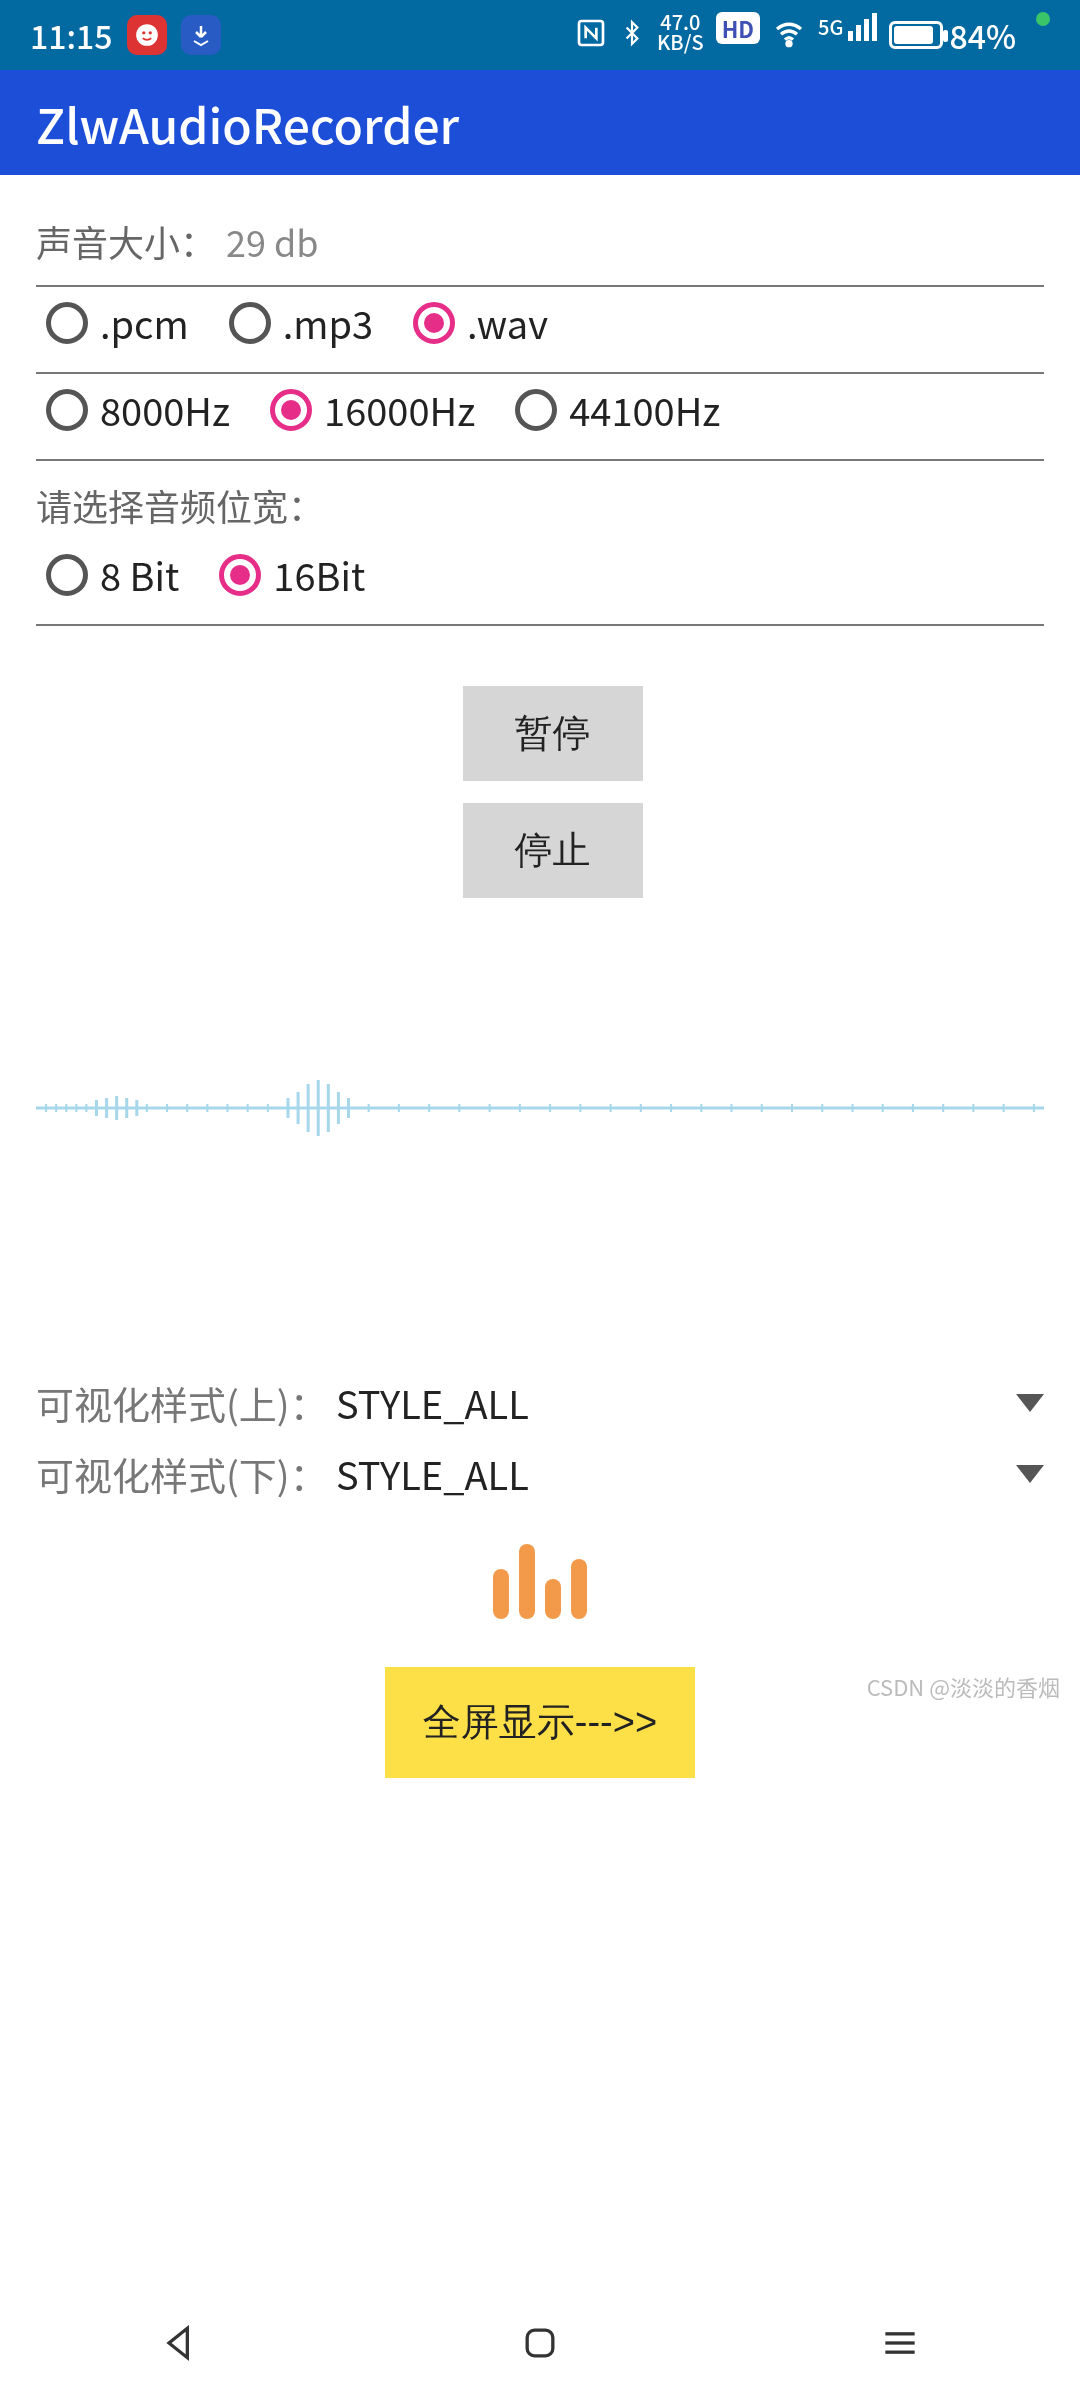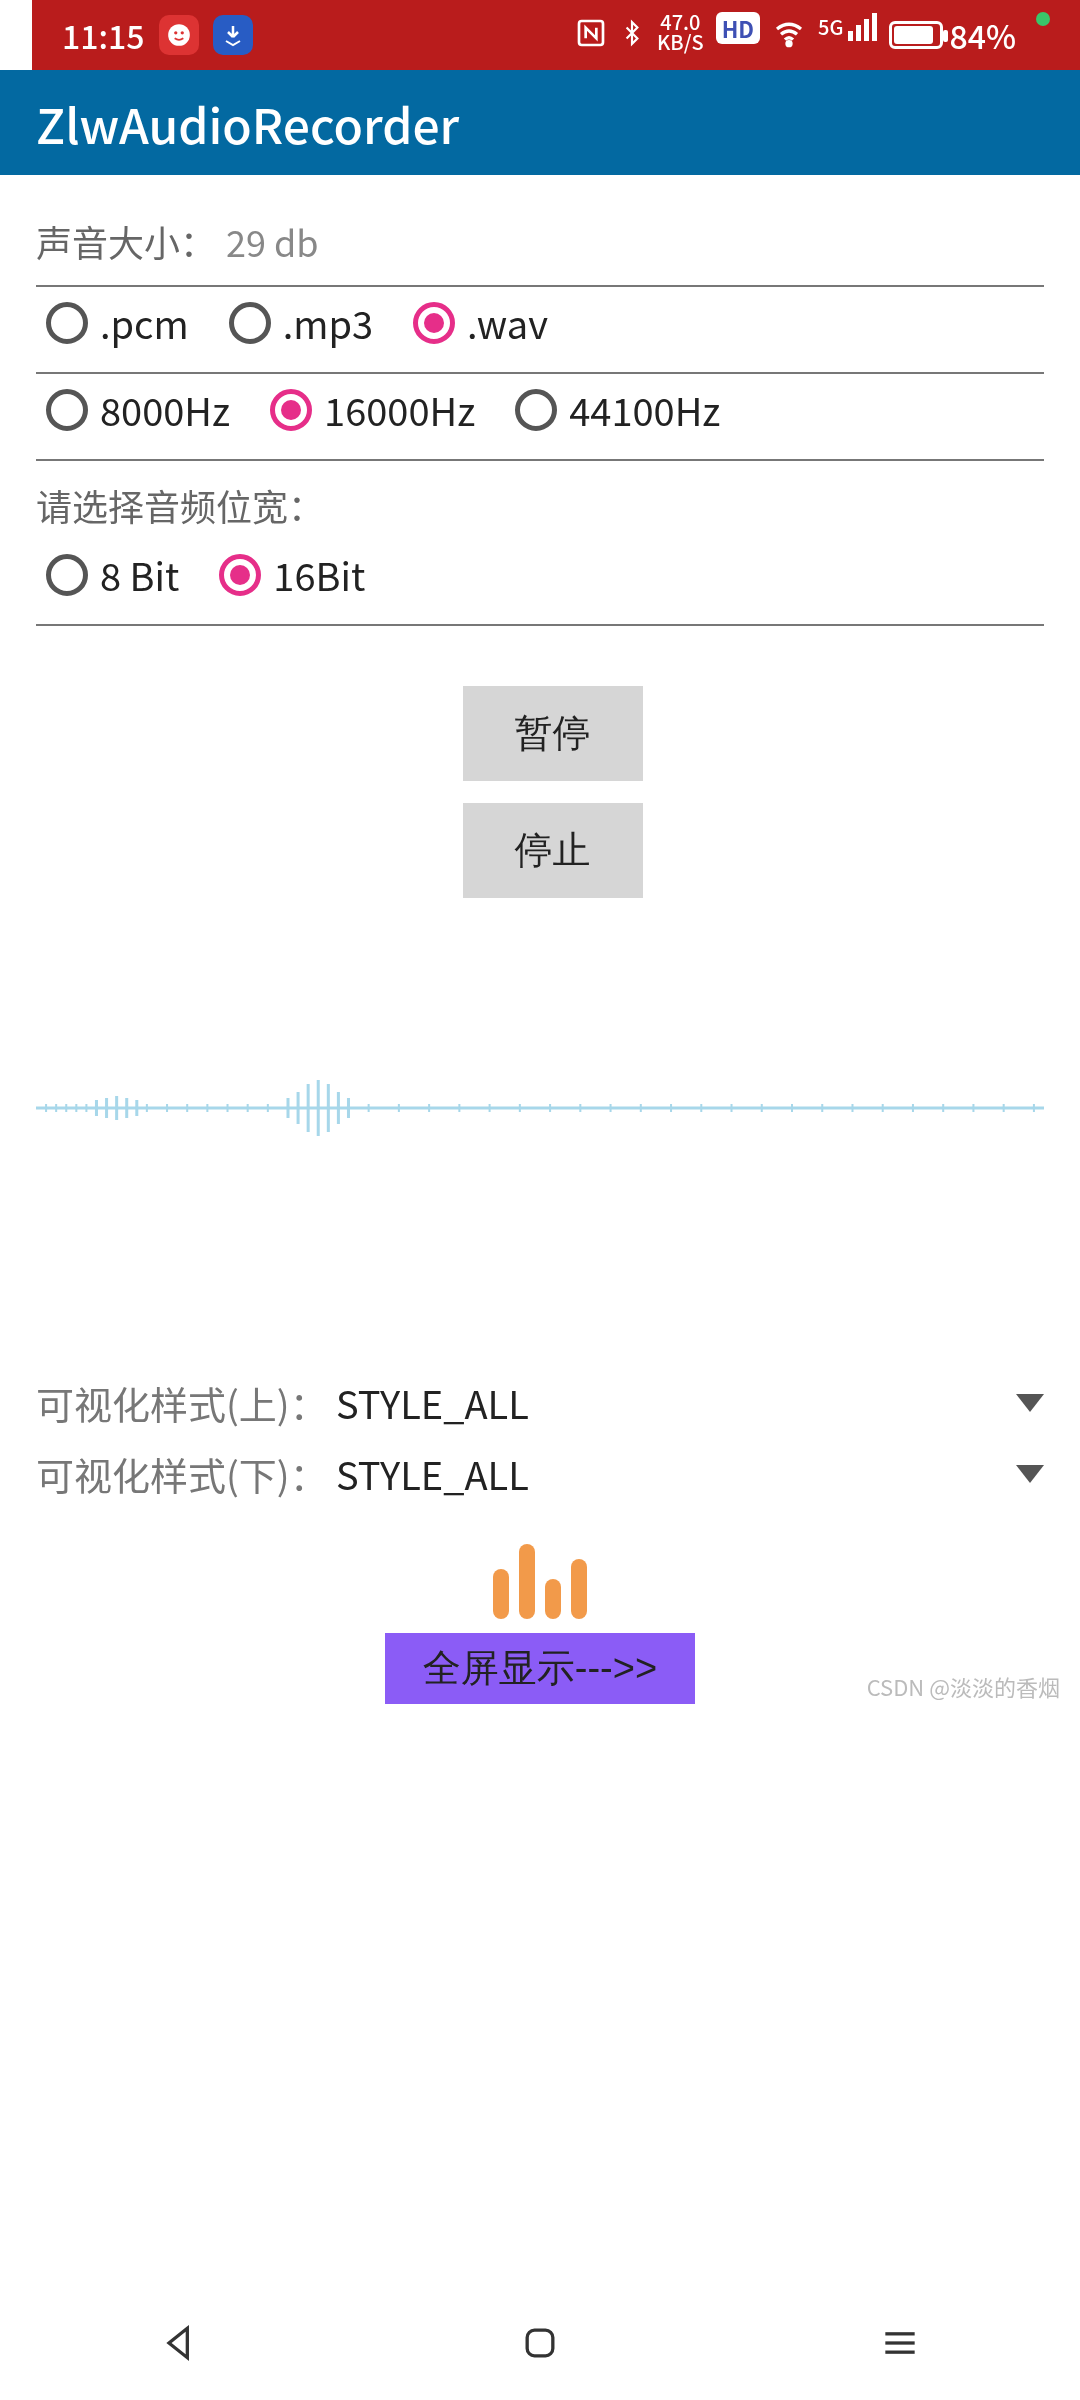--- a/index.html
+++ b/index.html
@@ -1,21 +1,21 @@
 <!DOCTYPE html>
 <html><head>
 <meta charset="utf-8">
 <style>
   * { box-sizing: border-box; margin: 0; padding: 0; }
   html, body { width: 1080px; height: 2400px; font-family: -apple-system, "Noto Sans CJK SC", sans-serif; background: #fff; color: #222; }
-  .status-bar { height: 70px; background: #b91c1c; color: #fff; display: flex; align-items: center; padding: 0 30px; font-size: 32px; font-weight: 500; justify-content: space-between; margin-left: 32px; }
+  .status-bar { height: 70px; background: #0369a1; color: #fff; display: flex; align-items: center; padding: 0 30px; font-size: 32px; font-weight: 500; justify-content: space-between; }
   .status-left { display: flex; align-items: center; gap: 14px; }
   .status-right { display: flex; align-items: flex-start; gap: 12px; }
   .status-right .kbs { font-size: 20px; line-height: 1; text-align: center; }
-  .app-bar { height: 105px; background: #0369a1; color: #fff; display: flex; align-items: center; padding: 0 36px; font-size: 48px; font-weight: 500; }
+  .app-bar { height: 105px; background: #1d4ed8; color: #fff; display: flex; align-items: center; padding: 0 36px; font-size: 48px; font-weight: 500; }
   .content { padding: 30px 36px 0 36px; }
   .row { display: flex; align-items: center; font-size: 36px; color: #666; padding: 10px 0 18px 0; }
   .row .value { margin-left: 10px; color: #888; }
   hr.divider { border: none; border-top: 2px solid #777; margin: 0 0 0 0; }
   .section-label { font-size: 36px; color: #666; padding: 18px 0 8px 0; }
   .radio-row { display: flex; gap: 40px; padding: 8px 0 22px 10px; flex-wrap: wrap; }
   .radio-item { display: flex; align-items: center; gap: 12px; font-size: 38px; color: #222; cursor: pointer; }
   .radio-outer { width: 42px; height: 42px; border: 5px solid #555; border-radius: 50%; display: flex; align-items: center; justify-content: center; }
   .radio-item.selected .radio-outer { border-color: #e62e89; }
   .radio-inner { width: 20px; height: 20px; border-radius: 50%; background: transparent; }
@@ -24,21 +24,21 @@
   .btn { background: #d6d6d6; color: #222; font-size: 38px; padding: 22px 52px; border: none; margin-left: 25px; }
   .wave-area { height: 280px; margin-top: 70px; display: flex; align-items: center; justify-content: center; }
   .wave-svg { width: 100%; height: 60px; }
   .style-rows { margin-top: 119px; }
   .style-row { display: flex; align-items: center; font-size: 38px; padding: 8px 0; }
   .style-label { color: #777; width: 300px; }
   .style-value { flex: 1; color: #222; font-weight: 400; }
   .dropdown-caret { width: 0; height: 0; border-left: 14px solid transparent; border-right: 14px solid transparent; border-top: 18px solid #555; }
   .eq-icon { display: flex; align-items: flex-end; justify-content: center; gap: 10px; height: 80px; margin: 30px auto 0 auto; }
   .eq-bar { width: 16px; background: #f29a4a; border-radius: 8px; }
-  .fullscreen-btn { display: block; margin: 14px auto 0 auto; background: #8b5cf6; color: #222; font-size: 38px; padding: 10px 38px; border: none; }
+  .fullscreen-btn { display: block; margin: 48px auto 0 auto; background: #fde047; color: #222; font-size: 38px; padding: 30px 38px; border: none; }
   .watermark { position: absolute; right: 20px; top: 1670px; font-size: 22px; color: #bbb; }
   .nav-bar { position: absolute; bottom: 0; left: 0; right: 0; height: 110px; display: flex; align-items: center; justify-content: space-around; background: #fff; }
   .nav-icon { width: 44px; height: 44px; }
   .badge { background:#285cc4; width:40px; height:40px; border-radius:10px; display:flex; align-items:center; justify-content:center; color:#fff; font-size:26px; }
   .emoji-badge { background:#d33; width:40px; height:40px; border-radius:10px; display:flex; align-items:center; justify-content:center; }
   .hd-badge { background:#fff; color:#3e50b4; border-radius:6px; padding:0 6px; font-size:22px; font-weight:700; }
   .battery { display:flex; align-items:center; gap:6px; }
   .battery-shell { width:54px; height:28px; border:3px solid #fff; border-radius:6px; position:relative; }
   .battery-shell::after { content:""; position:absolute; right:-8px; top:6px; width:5px; height:12px; background:#fff; border-radius:2px; }
   .battery-fill { position:absolute; left:2px; top:2px; bottom:2px; width:80%; background:#fff; border-radius:3px; }

